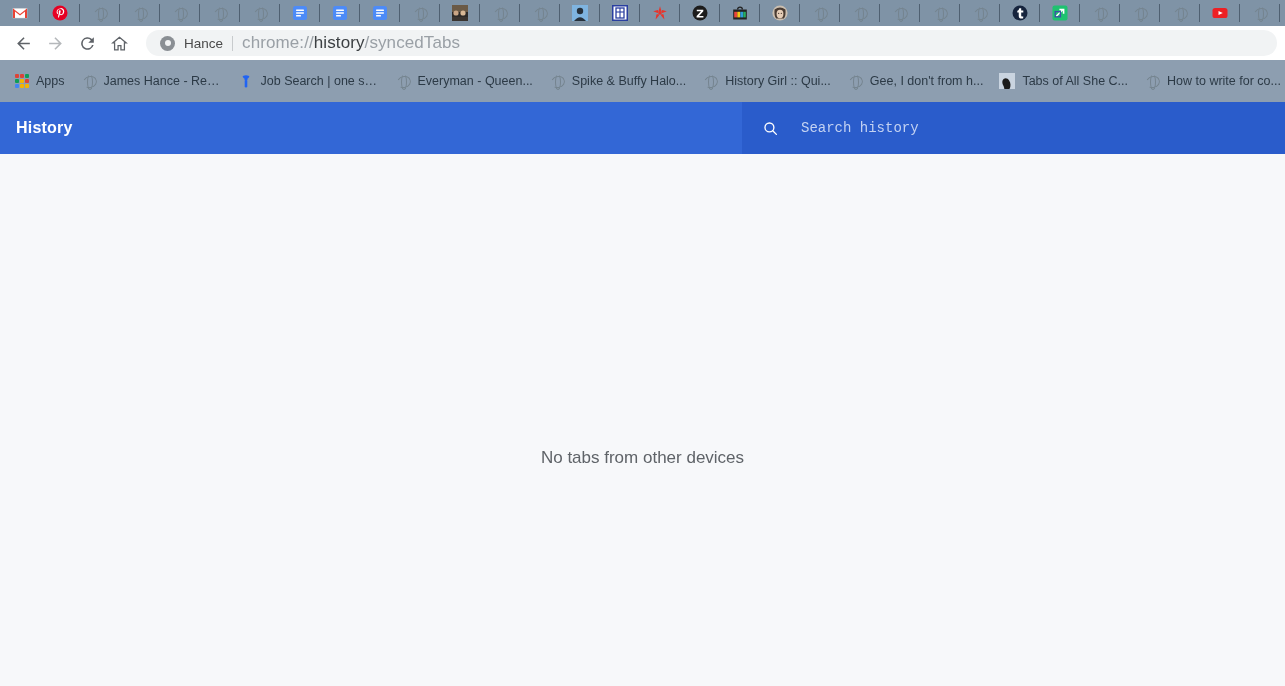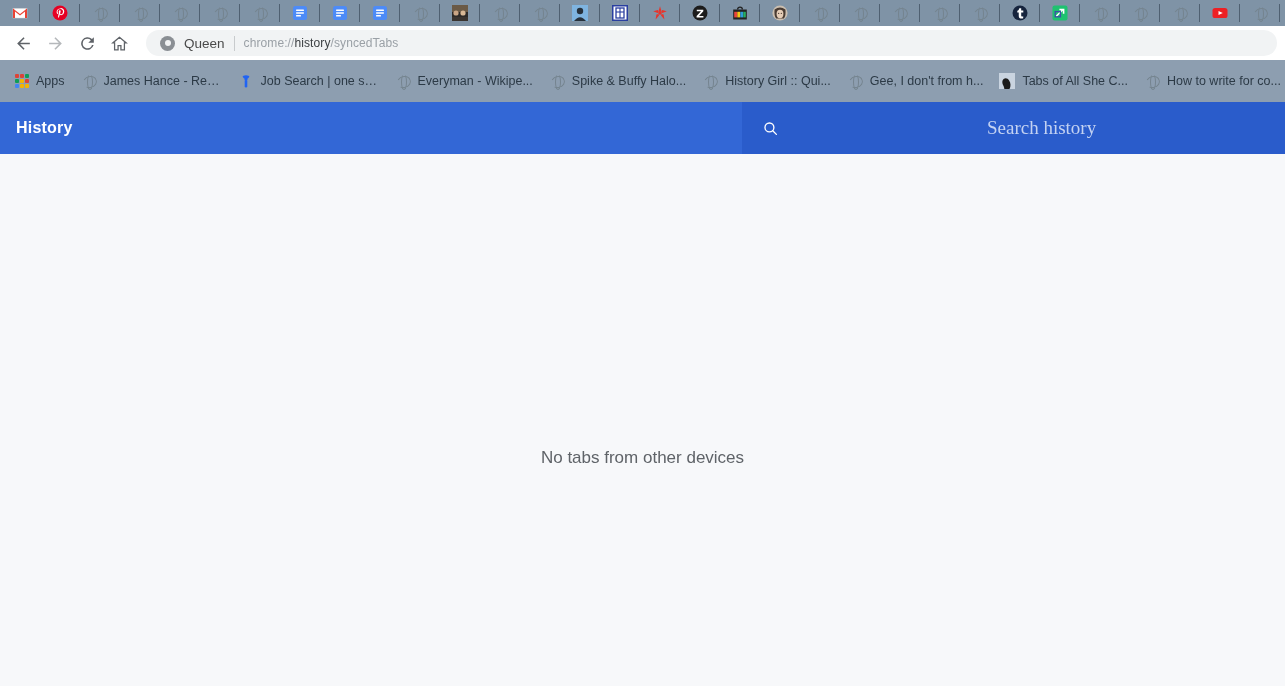--- a/index.html
+++ b/index.html
@@ -99,21 +99,21 @@
     flex: 0 0 15px;
   }
   .chrome-badge-icon::after {
     content:"";
     position:absolute; left:4.5px; top:4.5px;
     width:6px; height:6px; border-radius:50%;
     background:#f1f3f4;
   }
   .omni-scheme { font-size: 13.5px; color: #4a4a4a; white-space: nowrap; }
   .omni-sep { width:1px; height:15px; background:#c8cbcd; }
-  .omni-url { font-size: 12px; color: #9aa0a6; white-space: nowrap; letter-spacing: .1px; }
+  .omni-url { font-size: 17px; color: #9aa0a6; white-space: nowrap; letter-spacing: .1px; }
   .omni-url b { color: #3c4043; font-weight: 400; }
 
   
   .bookmarks {
     height: 42px;
     background: #8d9eb0;
     display: flex;
     align-items: center;
     padding-left: 7px;
     gap: 0;
@@ -171,24 +171,23 @@
     align-items: center;
     padding-left: 20px;
     gap: 22px;
   }
   .search-ico { width: 17px; height: 17px; flex: 0 0 17px; }
   .search-input {
     background: transparent;
     border: none;
     outline: none;
     color: #ffffff;
-    font-size: 19px;
-    font-family: Liberation Serif, serif;
+    font-size: 14px;
+    font-family: Liberation Mono, monospace;
     width: 92%;
-    text-align: center;
   }
   .search-input::placeholder { color: #c3d2f2; opacity: 1; }
 
   
   .page {
     display: flex;
     height: calc(686px - 26px - 34px - 30px - 52px);
     background: #f7f8fa;
   }
   .sidebar {
@@ -422,21 +421,21 @@
     </svg>
   </div>
   <div class="navbtn">
     <svg width="19" height="19" viewBox="0 0 24 24">
       <path d="M12 4.2 3.5 11.3h2.3V20h4.4v-5.3h3.6V20h4.4v-8.7h2.3z" fill="none" stroke="#5f6368" stroke-width="1.6"></path>
     </svg>
   </div>
 
   <div class="omnibox">
     <span class="chrome-badge-icon"></span>
-    <span class="omni-scheme">Queen</span>
+    <span class="omni-scheme">Hance</span>
     <span class="omni-sep"></span>
     <span class="omni-url"><span>chrome://</span><b>history</b><span>/syncedTabs</span></span>
   </div>
 </div>
 
 <div class="bookmarks" id="bookmarks">
   <div class="bm">
     <span class="apps-grid">
       <i style="background:#db4437"></i>
         <i style="background:#db4437"></i>
@@ -457,21 +456,21 @@
     <div class="bm">
       <span class="favicon"><svg width="16" height="16" viewBox="0 0 16 16">
           <path d="M8 2.2c2.1 0 3.4 1.2 3.4 1.2S9.9 6.2 8 6.2 4.6 3.4 4.6 3.4 5.9 2.2 8 2.2z" fill="#2164f3"></path>
         <circle cx="8" cy="6.4" r="1.5" fill="#2164f3"></circle>
         <rect x="6.7" y="7.4" width="2.6" height="7" rx="1.2" fill="#2164f3"></rect>
         </svg></span>
       <span class="bm-label">Job Search | one se...</span>
     </div>
     <div class="bm">
       <span class="favicon"><span class="fav-globe"></span></span>
-      <span class="bm-label">Everyman - Wikipe...</span>
+      <span class="bm-label">Everyman - Queen...</span>
     </div>
     <div class="bm">
       <span class="favicon"><span class="fav-globe"></span></span>
       <span class="bm-label">Spike &amp; Buffy Halo...</span>
     </div>
     <div class="bm">
       <span class="favicon"><span class="fav-globe"></span></span>
       <span class="bm-label">History Girl :: Qui...</span>
     </div>
     <div class="bm">

